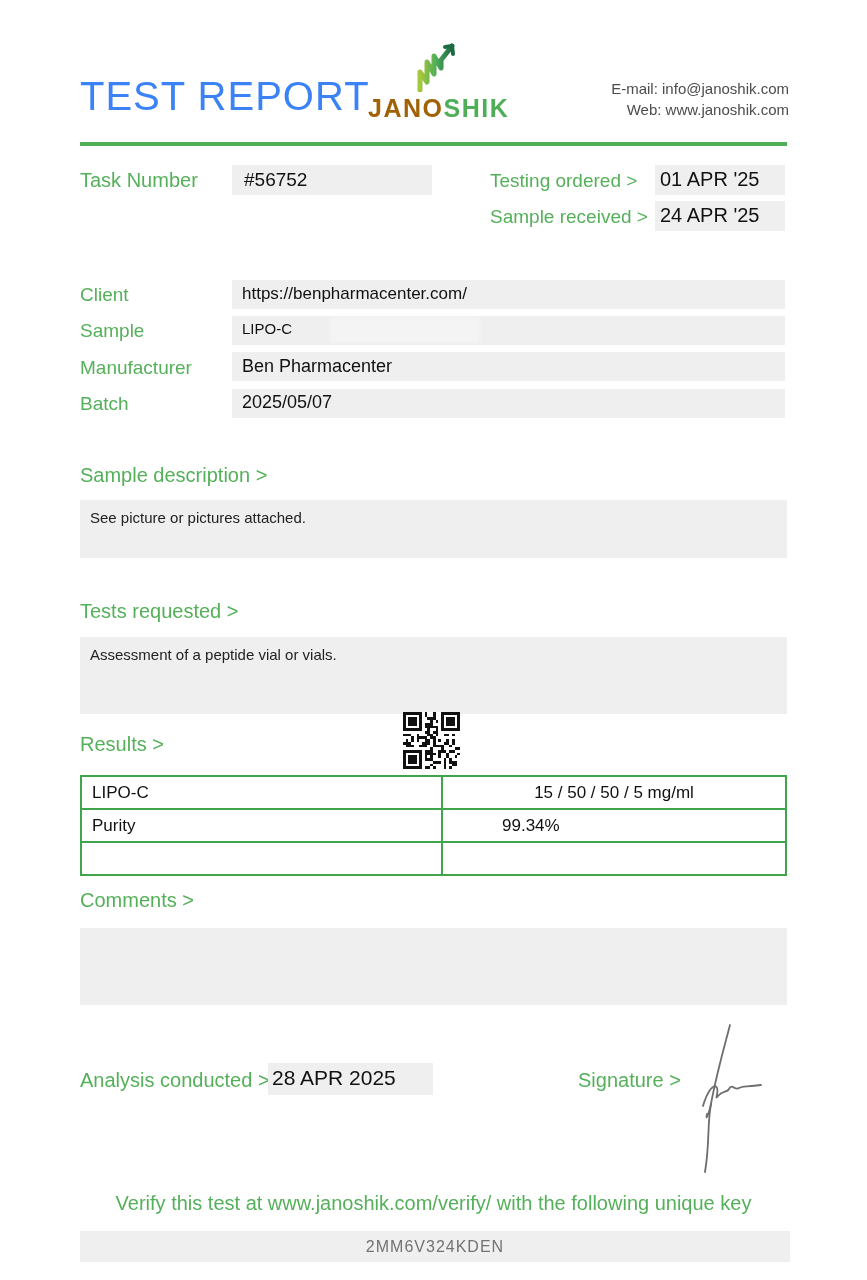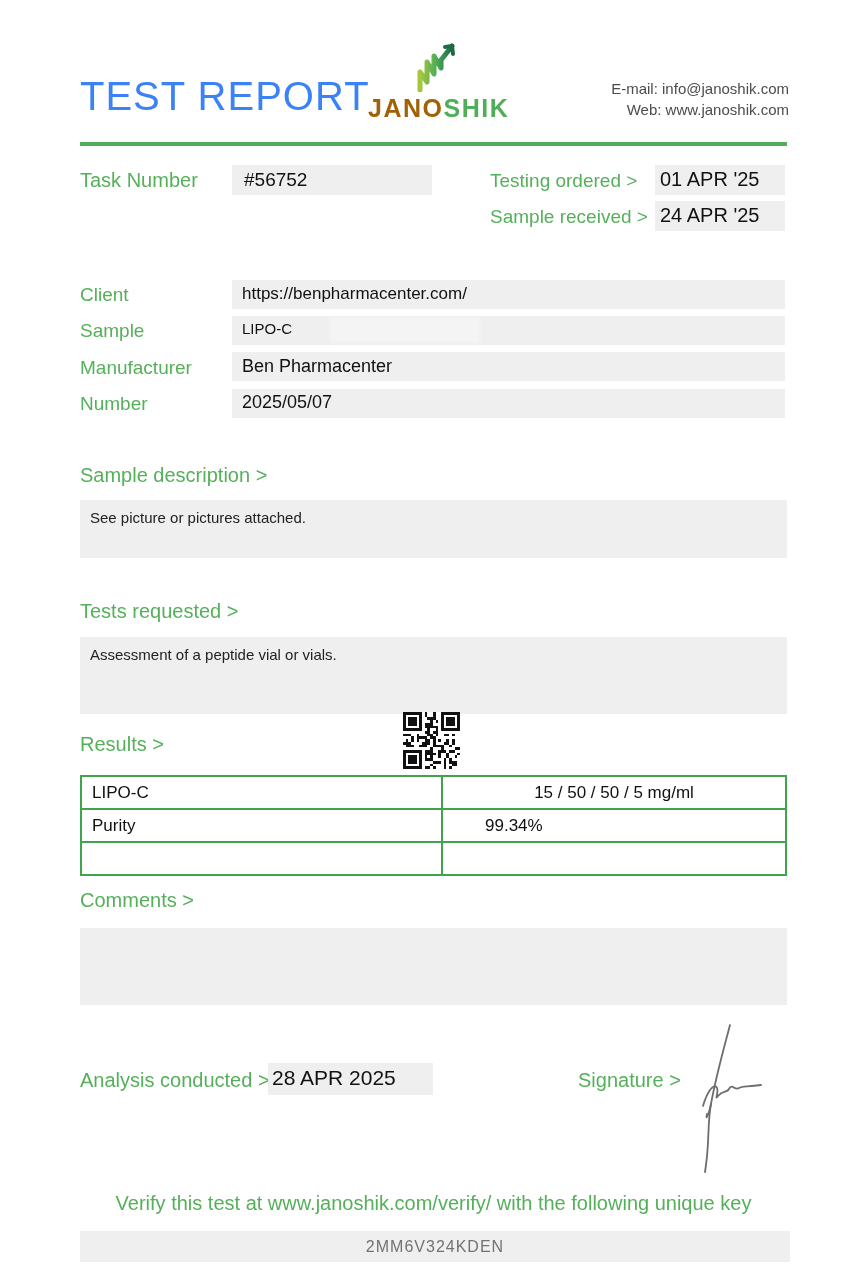--- a/index.html
+++ b/index.html
@@ -35,21 +35,21 @@
   .redact{position:absolute;left:330px;top:317px;width:150px;height:26px;background:#f4f4f4;filter:blur(2px);}
   
   .section-label{color:#55b05a;font-size:20px;}
   .gray-box{background:#efefef;}
   .box-text{font-size:15px;color:#222;padding:9px 0 0 10px;}
   
   .results-table{left:80px;top:775px;width:707px;border-collapse:collapse;}
   .results-table td{border:2px solid #3fa44c;height:29px;font-size:17px;color:#111;background:#fff;}
   .results-table td.c1{width:348px;padding-left:10px;}
   .results-table td.c2 .v-center{display:block;text-align:center;}
-  .results-table td.c2 .v-left{display:block;padding-left:41px;}
+  .results-table td.c2 .v-left{display:block;padding-left:58px;}
   
   .analysis-label{left:80px;top:1069px;}
   .analysis-box{left:268px;top:1063px;width:165px;height:32px;background:#efefef;}
   .analysis-value{left:272px;top:1066px;font-size:21px;color:#111;}
   .signature-label{left:578px;top:1069px;}
   .signature-svg{left:683px;top:1022px;}
   .verify-text{left:80px;top:1192px;width:707px;text-align:center;font-size:20px;color:#55b05a;}
   .key-box{left:80px;top:1231px;width:710px;height:31px;background:#efefef;}
   .key-value{left:80px;top:1238px;width:710px;text-align:center;font-size:16px;letter-spacing:1px;color:#737373;}
 </style>
@@ -104,21 +104,21 @@
   <span class="d-box" style="top:316px"></span>
   <span class="d-value" style="top:320px;font-size:15px">LIPO-C</span>
   <span class="redact"></span>
 </div>
 <div class="detail-row">
   <span class="d-label" style="top:357px">Manufacturer</span>
   <span class="d-box" style="top:352px"></span>
   <span class="d-value" style="top:356px;font-size:18px">Ben Pharmacenter</span>
 </div>
 <div class="detail-row">
-  <span class="d-label" style="top:393px">Number</span>
+  <span class="d-label" style="top:393px">Batch</span>
   <span class="d-box" style="top:389px"></span>
   <span class="d-value" style="top:392px;font-size:18px">2025/05/07</span>
 </div>
 
 <div class="abs section-label" style="left:80px;top:464px">Sample description &gt;</div>
 <div class="abs gray-box" style="left:80px;top:500px;width:707px;height:58px">
   <div class="box-text">See picture or pictures attached.</div>
 </div>
 
 <div class="abs section-label" style="left:80px;top:600px">Tests requested &gt;</div>

